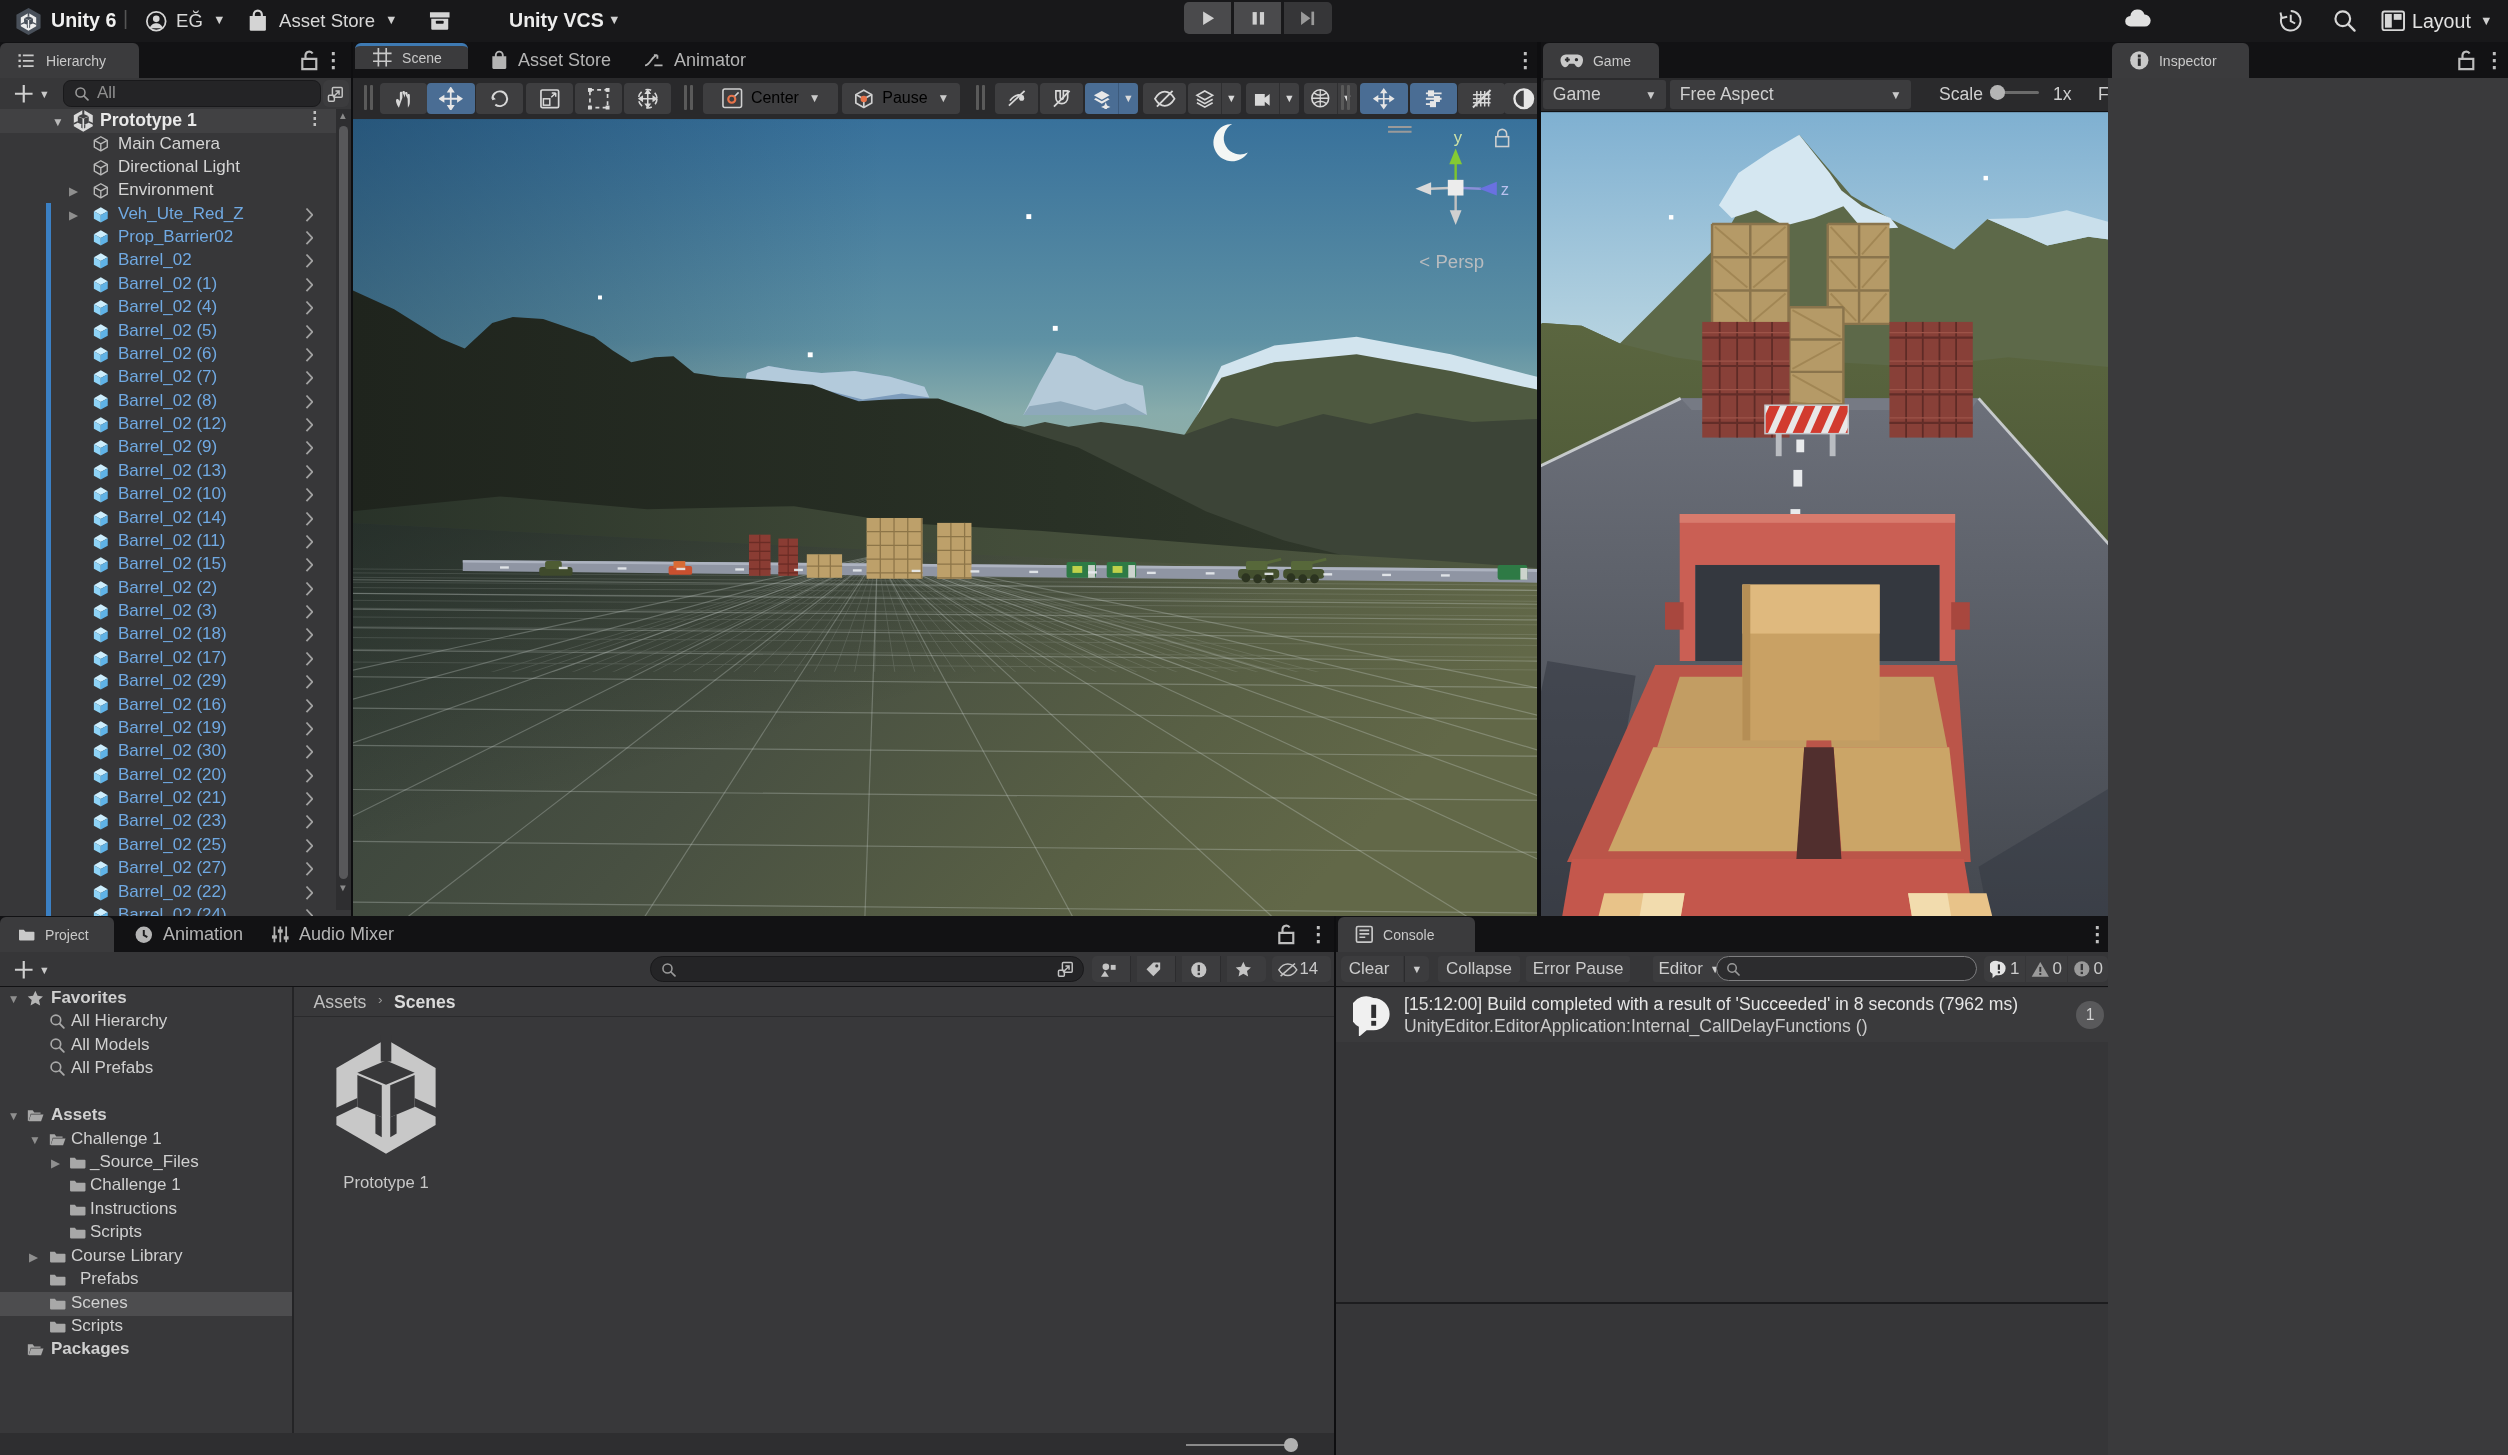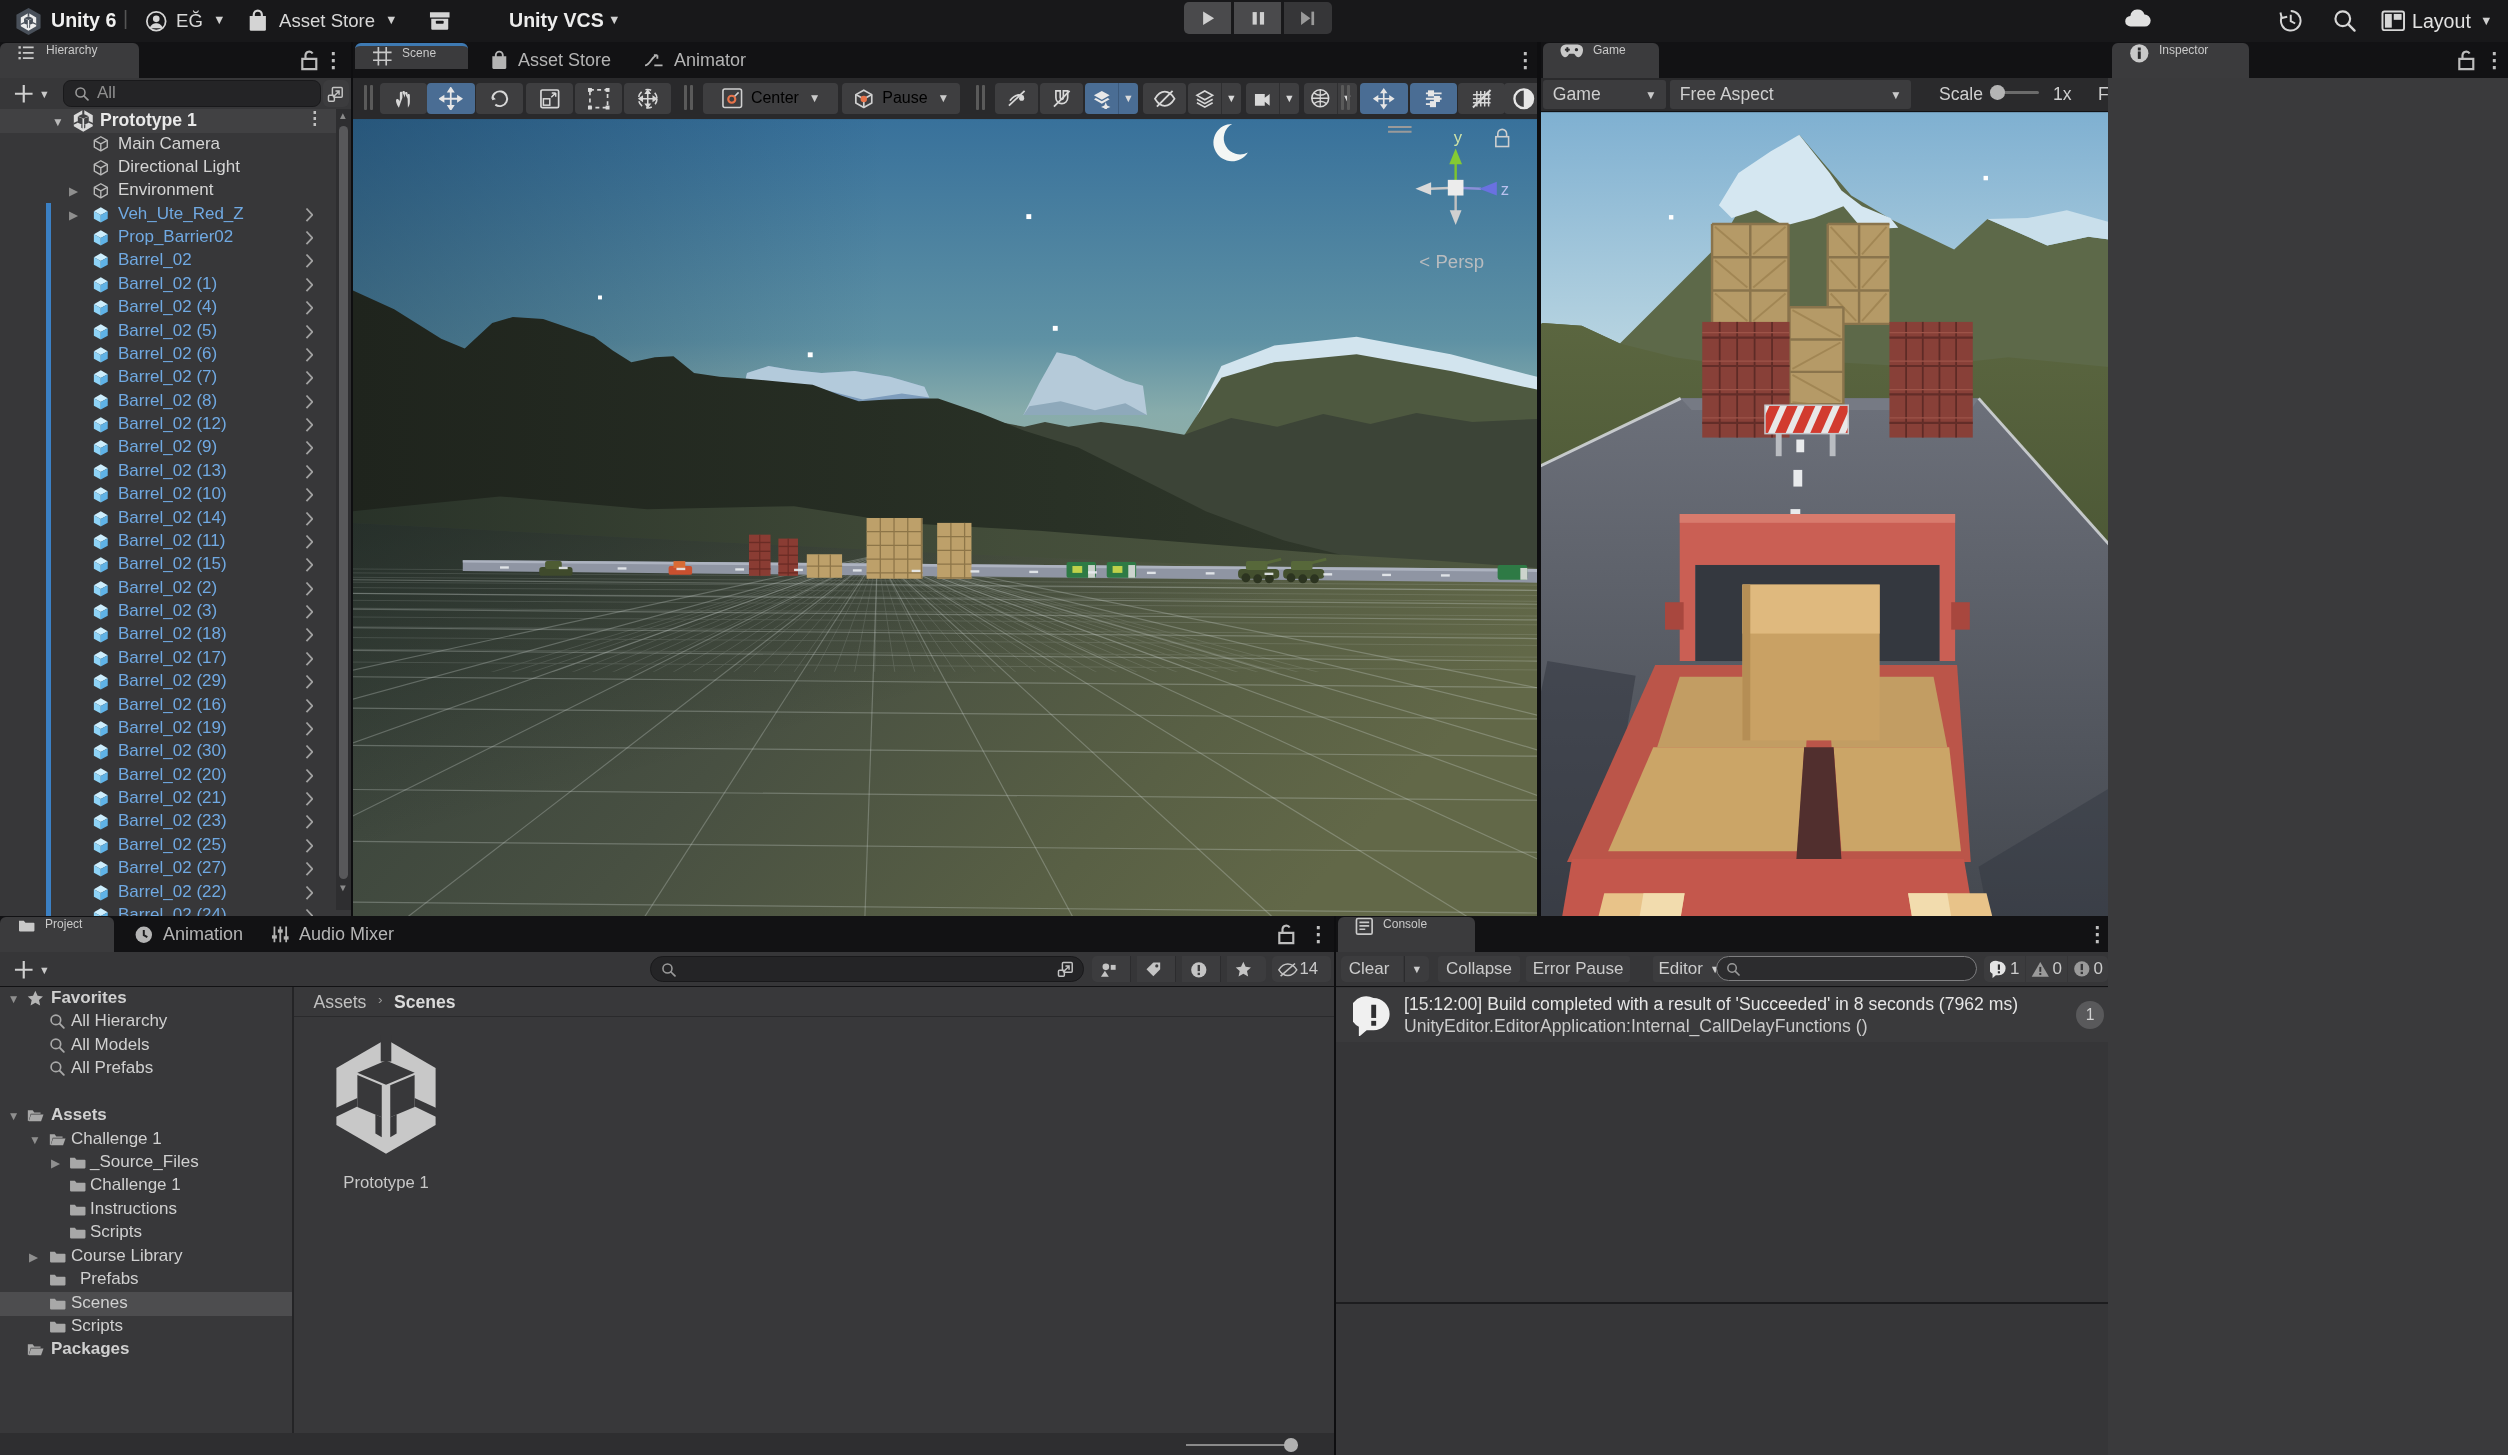--- a/index.html
+++ b/index.html
@@ -1,17 +1,17 @@
 <!DOCTYPE html>
 <html><head><meta charset="utf-8"><style>
 *{margin:0;padding:0;box-sizing:border-box}
 html,body{width:2508px;height:1456px;overflow:hidden;background:#0e0e10;font-family:"Liberation Sans",sans-serif}
 #root{position:relative;width:2508px;height:1456px;background:#0e0e10}
 .a{position:absolute}
-.tab{position:absolute;height:35px;background:#3b3b3d;border-radius:5.9px 5.9px 0 0;display:flex;align-items:flex-start;gap:9.8px;padding:0 16.7px;color:#c9c9c9;font-size:12px;white-space:nowrap}
+.tab{position:absolute;height:35px;background:#3b3b3d;border-radius:5.9px 5.9px 0 0;display:flex;align-items:center;gap:9.8px;padding:0 16.7px;color:#c9c9c9;font-size:14px;white-space:nowrap}
 .tabi{position:absolute;height:35px;display:flex;align-items:center;gap:9.8px;padding:0 13.7px;color:#b4b4b4;font-size:18px;white-space:nowrap}
 .kebab{color:#c0c0c0;font-size:20.6px;letter-spacing:0;font-weight:700}
 svg{display:block}
 .hrow{position:absolute;left:0;width:335px;height:23.5px;display:flex;align-items:center;font-size:17px;color:#d4d4d4;white-space:nowrap}
 .hrow .arr{position:absolute;right:21.6px;top:3.9px;width:8.8px;height:15.7px}
 .blue{color:#70a9e2}
 .pbar{position:absolute;left:46px;width:4.9px;height:23.5px;background:#3b80c4}
 .trow{position:absolute;left:0;width:291px;height:23.5px;display:flex;align-items:center;font-size:17px;color:#d0d0d0;white-space:nowrap}
 .tbtn{position:absolute;background:#3e3e40;border-radius:3.9px;display:flex;align-items:center;justify-content:center}
 .tbtn.sel{background:#4a6d94}

